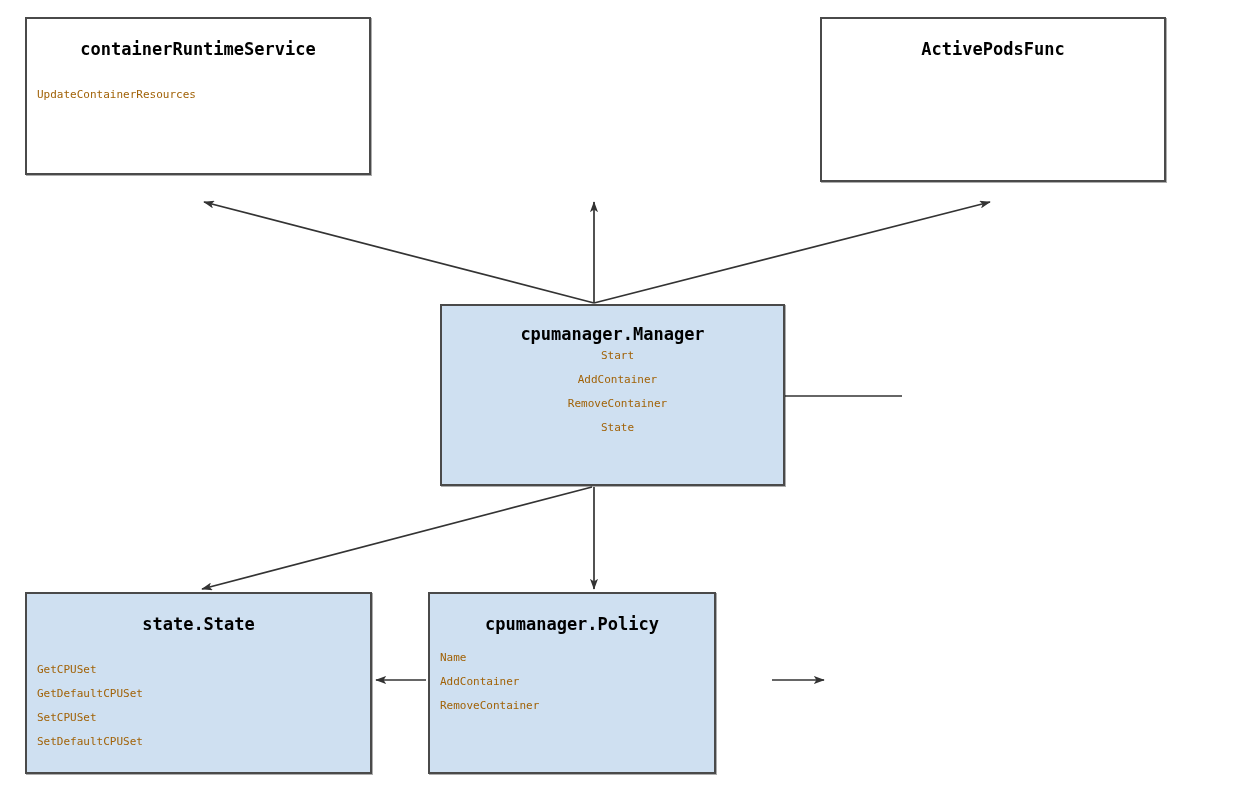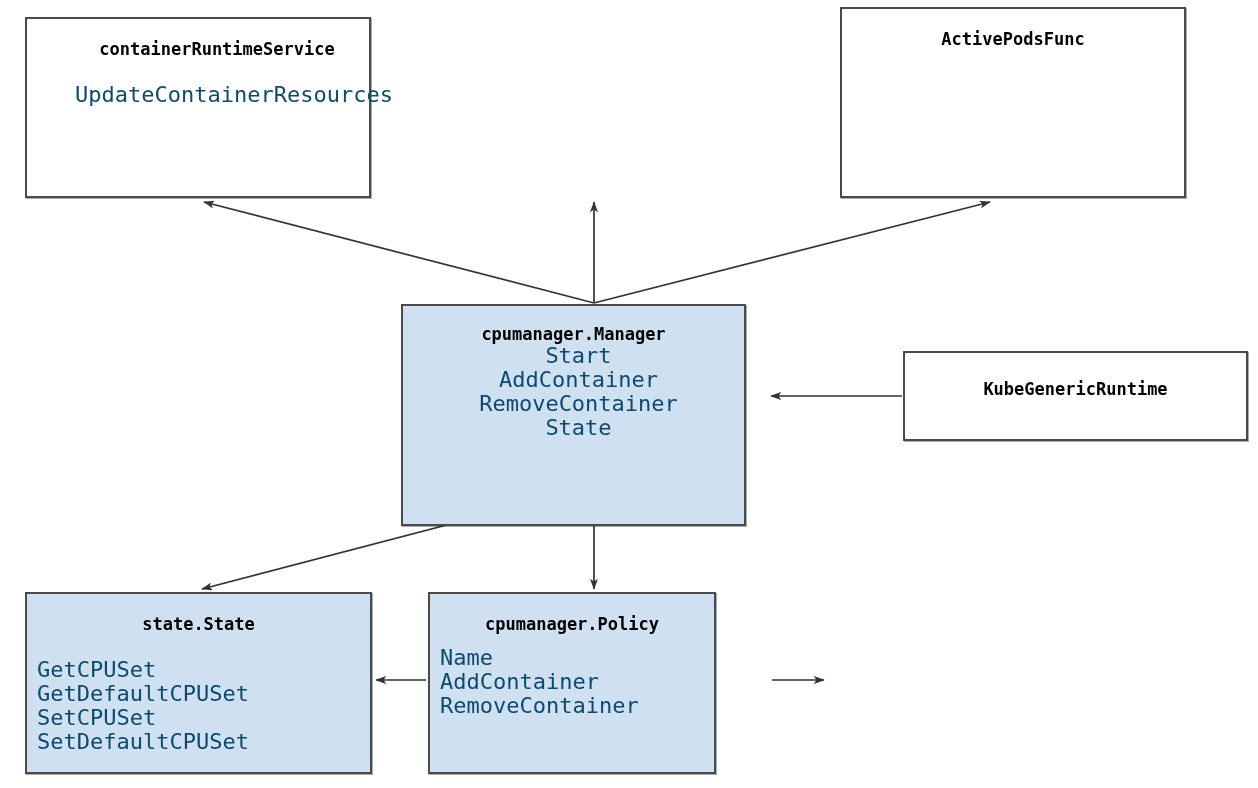--- a/index.html
+++ b/index.html
@@ -41,30 +41,30 @@
     font-family: "DejaVu Sans Mono", monospace;
     font-weight: bold;
     font-size: 17px;
     color: #000000;
     letter-spacing: 0px;
     white-space: nowrap;
   }
   .box-members {
     display: block;
     font-family: "DejaVu Sans Mono", monospace;
-    font-size: 22px;
-    color: #0c4a6e;
+    font-size: 11px;
+    color: #a16207;
     line-height: 24px;
     white-space: pre;
   }
   
-  #box-container-runtime-service { left: 25px;  top: 17px;  width: 346px; height: 181px; padding-left: 38px; }
+  #box-container-runtime-service { left: 25px;  top: 17px;  width: 346px; height: 158px; }
   #box-pod-status-provider       { left: 422px; top: 17px;  width: 290px; height: 181px; }
-  #box-active-pods-func          { left: 820px; top: 7px;  width: 346px; height: 191px; margin-left: 20px; }
-  #box-cpumanager-manager        { left: 401px; top: 304px; width: 345px; height: 222px; }
+  #box-active-pods-func          { left: 820px; top: 17px;  width: 346px; height: 165px; }
+  #box-cpumanager-manager        { left: 440px; top: 304px; width: 345px; height: 182px; }
   #box-kube-generic-runtime      { left: 903px; top: 351px; width: 345px; height: 90px;  }
   #box-state-state               { left: 25px;  top: 592px; width: 347px; height: 182px; }
   #box-cpumanager-policy         { left: 428px; top: 592px; width: 288px; height: 182px; }
   #box-topology-topology         { left: 820px; top: 645px; width: 345px; height: 75px;  }
 
   #box-container-runtime-service .box-title,
   #box-pod-status-provider .box-title,
   #box-active-pods-func .box-title { margin-top: 20px; }
   #box-container-runtime-service .box-members { margin-top: 24px; margin-left: 10px; }
 
@@ -122,24 +122,20 @@
   </div>
 
   <div class="uml-box filled" id="box-cpumanager-manager">
     <span class="box-title">cpumanager.Manager</span>
     <span class="box-members">Start
 AddContainer
 RemoveContainer
 State</span>
   </div>
 
-  <div class="uml-box" id="box-kube-generic-runtime">
-    <span class="box-title">KubeGenericRuntime</span>
-    <span class="box-members"></span>
-  </div>
 
   <div class="uml-box filled" id="box-state-state">
     <span class="box-title">state.State</span>
     <span class="box-members">GetCPUSet
 GetDefaultCPUSet
 SetCPUSet
 SetDefaultCPUSet</span>
   </div>
 
   <div class="uml-box filled" id="box-cpumanager-policy">

